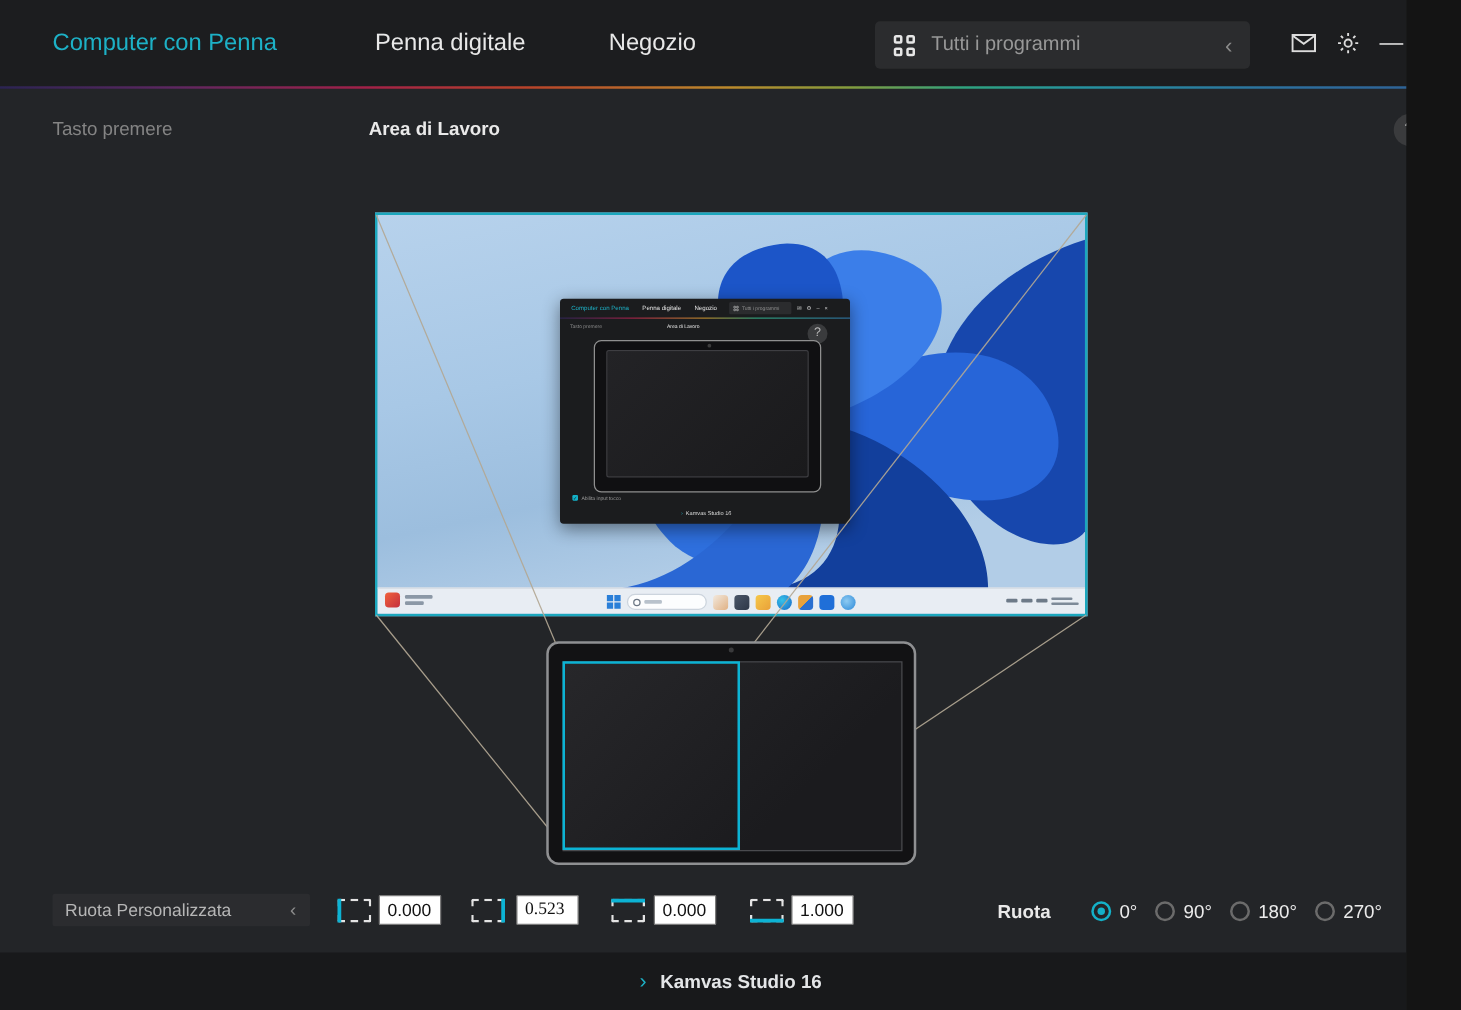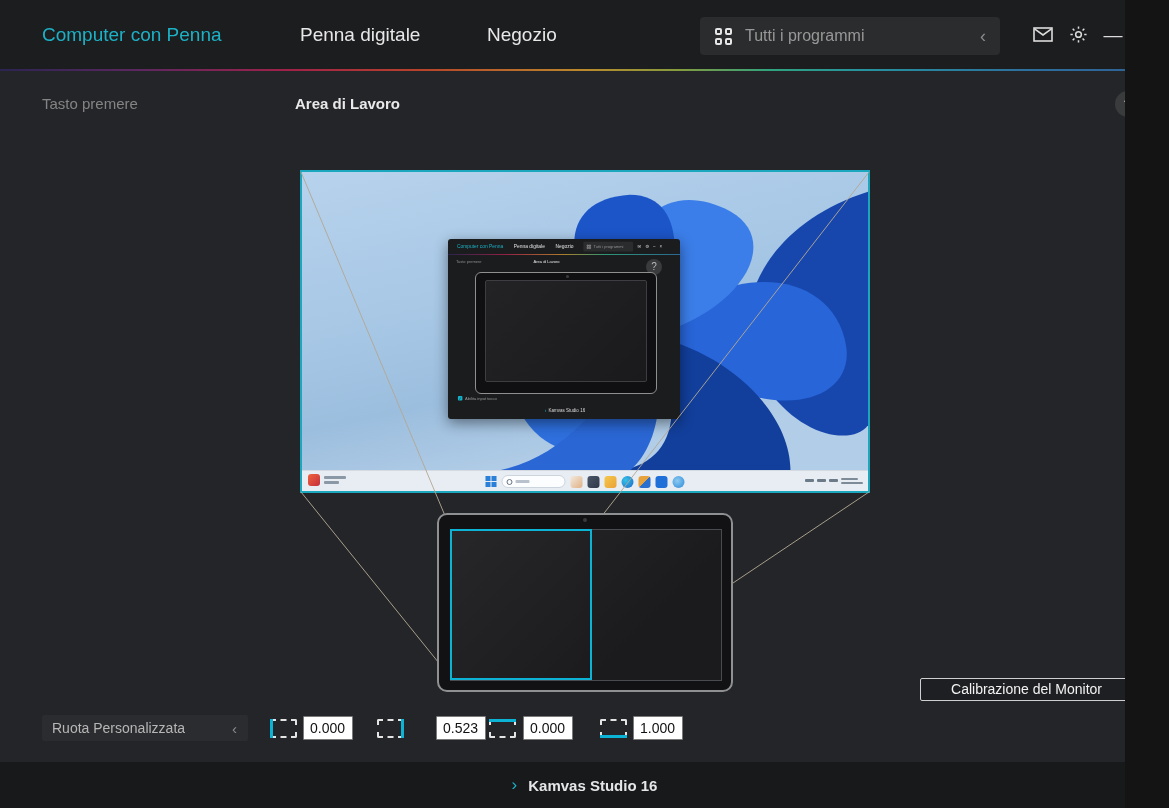--- a/index.html
+++ b/index.html
@@ -108,21 +108,21 @@
   .coord-icon { position:absolute; width:27px; height:19px; border:2px dashed #e4e4e4; border-radius:2px; top:719px; }
   .coord-icon .edge { position:absolute; background:#0cb3d4; }
   .edge.left  { left:-2px; top:-2px; width:3px; height:19px; }
   .edge.right { right:-2px; top:-2px; width:3px; height:19px; }
   .edge.top   { left:-2px; top:-2px; width:27px; height:3px; }
   .edge.bottom{ left:-2px; bottom:-2px; width:27px; height:3px; }
   .coord-input { position:absolute; top:716px; width:50px; height:24px; background:#fff;
     border:1px solid #7a7a7a; border-radius:1px; font-family:"Liberation Sans",sans-serif;
     font-size:14px; color:#111; padding-left:6px; }
   .ic1 { left:270px; } .in1 { left:303px; }
-  .ic2 { left:377px; } .in2 { left:436px; }
+  .ic2 { left:377px; } .in2 { left:413px;font-family:Liberation Serif, serif; }
   .ic3 { left:489px; } .in3 { left:523px; }
   .ic4 { left:600px; } .in4 { left:633px; }
   .rotate-group { position:absolute; left:798px; top:716px; height:26px; display:flex; align-items:center; }
   .rotate-label { font-size:15px; font-weight:700; color:#e9e9e9; margin-right:32px; }
   .radio-opt { display:flex; align-items:center; gap:7px; margin-right:14px; }
   .radio-circle { width:16px; height:16px; border-radius:50%; border:2px solid #6b6b6b; position:relative; }
   .radio-opt.selected .radio-circle { border-color:#14b1c8; }
   .radio-opt.selected .radio-circle::after { content:""; position:absolute; left:3px; top:3px;
     width:6px; height:6px; border-radius:50%; background:#14b1c8; }
   .radio-opt b { font-weight:400; font-size:15px; color:#ebebeb; }
@@ -285,21 +285,20 @@
       <line x1="869" y1="492" x2="591" y2="678"></line>
     </g>
   </svg>
 
   <div class="tablet">
     <span class="cam"></span>
     <div class="active-area"></div>
     <div class="selection"></div>
   </div>
 
-  <div class="calib-btn">Calibrazione del Monitor</div>
 
   <div class="area-select">
     <b>Ruota Personalizzata</b>
     <i>‹</i>
   </div>
 
   <span class="coord-icon ic1">
       <span class="edge left"></span>
     </span>
   <input class="coord-input in1" value="0.000" style="">
@@ -309,19 +308,38 @@
   <input class="coord-input in2" value="0.523" style="">
   <span class="coord-icon ic3">
       <span class="edge top"></span>
     </span>
   <input class="coord-input in3" value="0.000" style="">
   <span class="coord-icon ic4">
       <span class="edge bottom"></span>
     </span>
   <input class="coord-input in4" value="1.000" style="">
 
+  <div class="rotate-group">
+    <span class="rotate-label">Ruota</span>
+    <span class="radio-opt selected">
+      <span class="radio-circle"></span>
+      <b>0°</b>
+    </span>
+    <span class="radio-opt">
+      <span class="radio-circle"></span>
+      <b>90°</b>
+    </span>
+    <span class="radio-opt">
+      <span class="radio-circle"></span>
+      <b>180°</b>
+    </span>
+    <span class="radio-opt">
+      <span class="radio-circle"></span>
+      <b>270°</b>
+    </span>
+  </div>
 
   <div class="footer">
     <em>›</em>
     <b>Kamvas Studio 16</b>
   </div>
 
 </div>
 
 </body></html>

